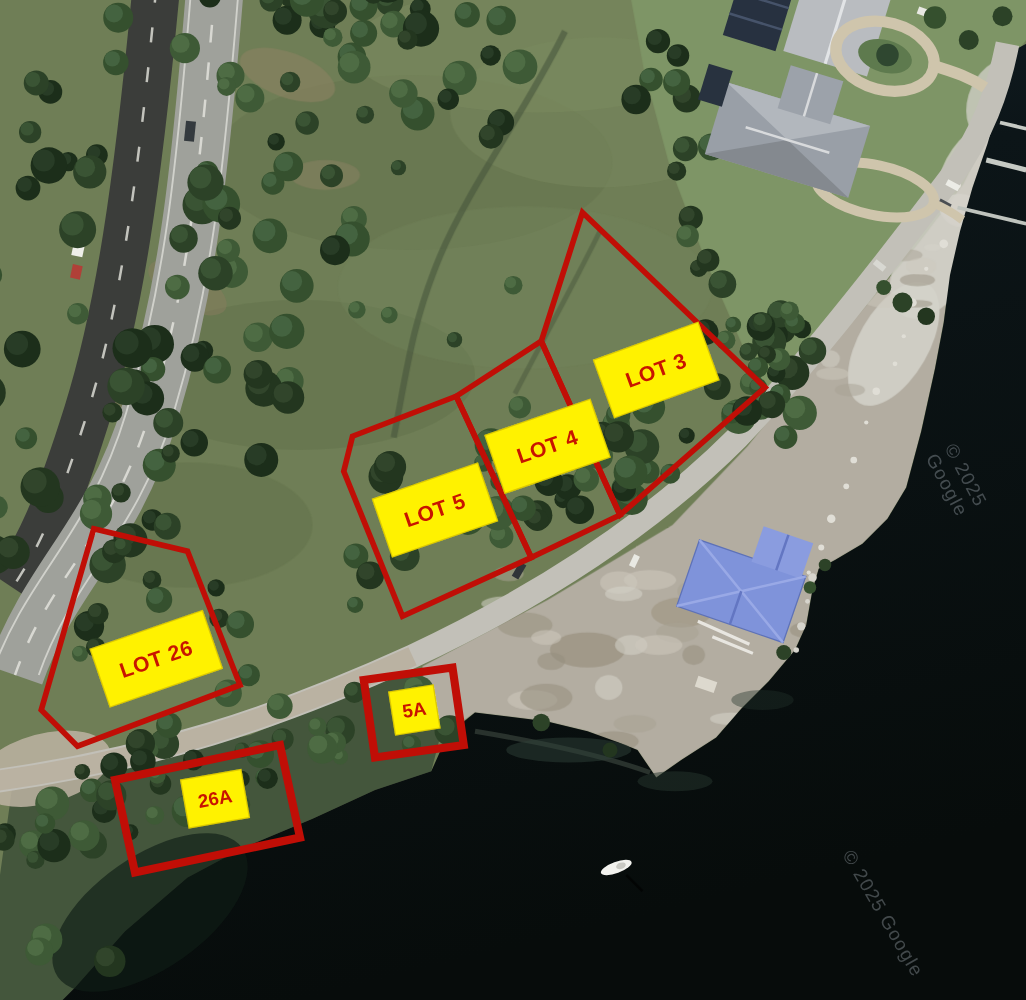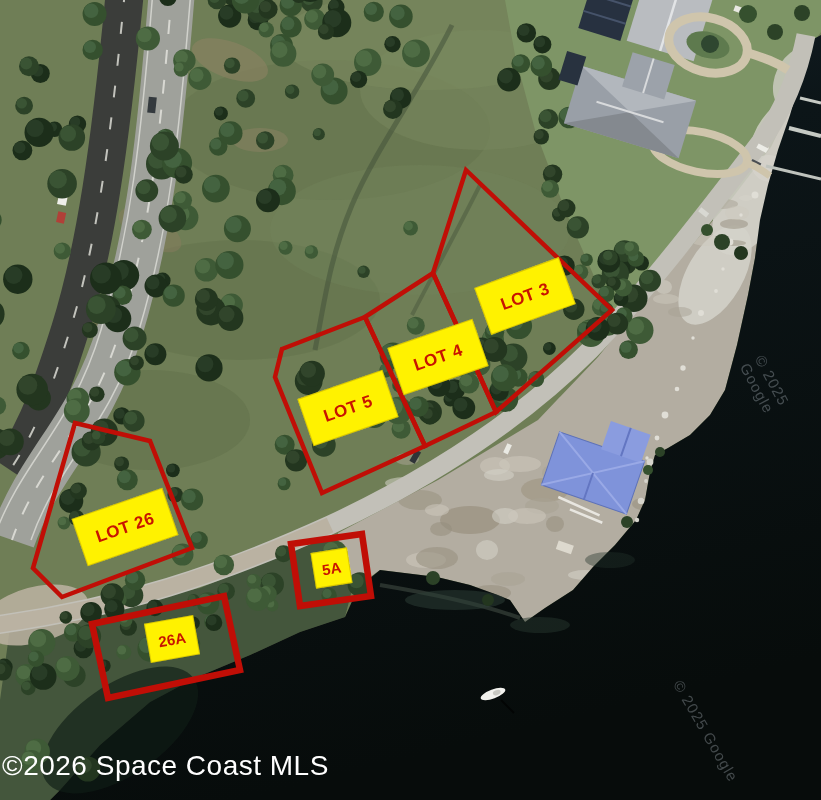--- a/index.html
+++ b/index.html
@@ -812,16 +812,15 @@
   </g>
 </svg>
 
 <div id="lbl26" class="lot-label big" style="background: rgb(255, 242, 0); color: rgb(200, 20, 0);">LOT 26</div>
 <div id="lbl5" class="lot-label big" style="background: rgb(255, 242, 0); color: rgb(200, 20, 0);">LOT 5</div>
 <div id="lbl4" class="lot-label big" style="background: rgb(255, 242, 0); color: rgb(200, 20, 0);">LOT 4</div>
 <div id="lbl3" class="lot-label big" style="background: rgb(255, 242, 0); color: rgb(200, 20, 0);">LOT 3</div>
 <div id="lbl5a" class="lot-label small" style="background: rgb(255, 242, 0); color: rgb(200, 20, 0);">5A</div>
 <div id="lbl26a" class="lot-label small" style="background: rgb(255, 242, 0); color: rgb(200, 20, 0);">26A</div>
 
-<div class="wm-mls" style="color: rgb(255, 255, 255);">©2026 Space Coast MLS</div>
 <div id="wmg1" class="wm-google" style="color: rgba(205, 215, 225, 0.3);">© 2025 Google</div>
 <div id="wmg2" class="wm-google" style="color: rgba(205, 215, 225, 0.3);">© 2025 Google</div>
 </div>
 
 </body></html>

